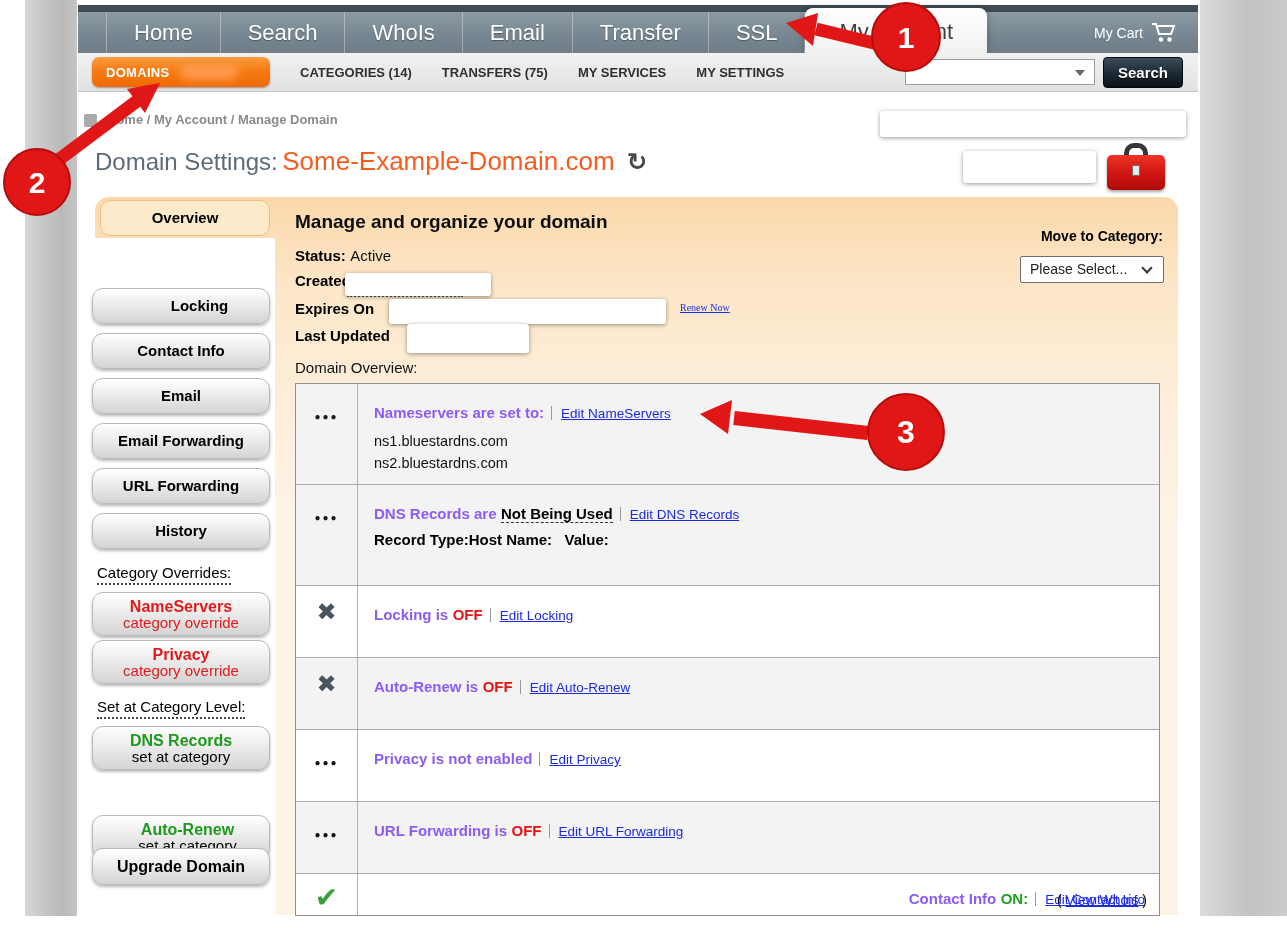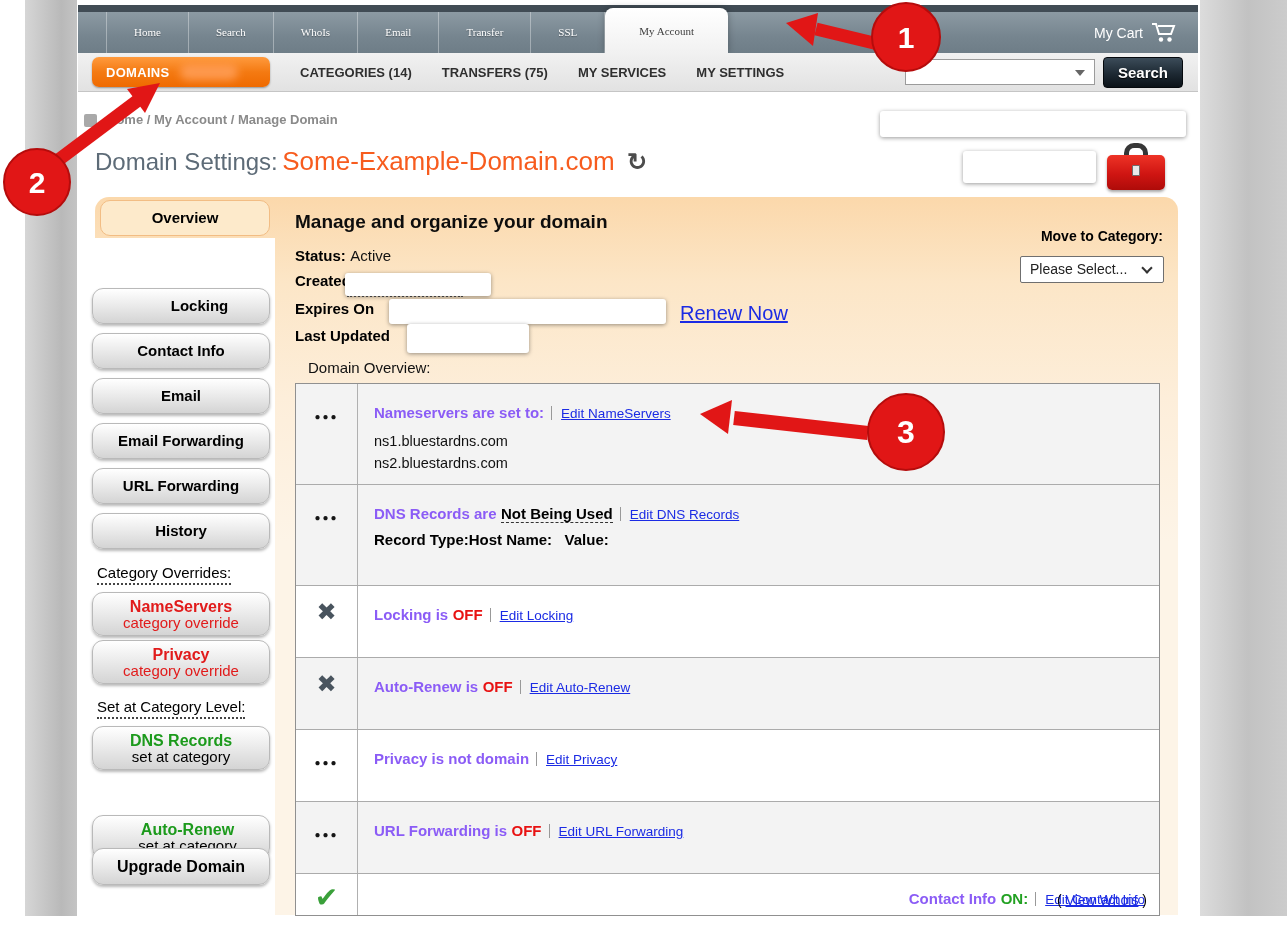--- a/index.html
+++ b/index.html
@@ -11,22 +11,22 @@
   .strip-left  { position:absolute; left:25px; top:0; width:52px; height:916px;
                  background:linear-gradient(90deg,#d6d6d6,#b9b9b9 70%,#c4c4c4); }
   .strip-right { position:absolute; left:1200px; top:0; width:87px; height:916px;
                  background:linear-gradient(90deg,#dcdcdc,#c2c2c2 55%,#cccccc); }
 
   
   .topline { position:absolute; left:78px; top:5px; width:1120px; height:7px; background:#414c55; }
   .mainnav { position:absolute; left:78px; top:12px; width:1120px; height:41px;
              background:linear-gradient(180deg,#8c9aa3,#76858f 60%,#6e7d87);
              display:flex; align-items:stretch; padding-left:28px; }
-  .tab { color:#fff; font-size:11px; line-height:41px; padding:0 27px;
-         border-right:1px solid rgba(255,255,255,.35); text-shadow:0 1px 1px rgba(0,0,0,.35); cursor:pointer;font-family:Liberation Serif, serif; }
+  .tab { color:#fff; font-size:22px; line-height:41px; padding:0 27px;
+         border-right:1px solid rgba(255,255,255,.35); text-shadow:0 1px 1px rgba(0,0,0,.35); cursor:pointer; }
   .tab.first { border-left:1px solid rgba(255,255,255,.35); }
   .tab.active { background:linear-gradient(180deg,#ffffff,#f1f1f1); color:#3e3e3e; text-shadow:none;
                 border-radius:8px 8px 0 0; border-right:none; margin-top:-4px; line-height:47px;
                 padding:0 34px; box-shadow:0 0 7px rgba(0,0,0,.3); }
   .cart { margin-left:auto; display:flex; align-items:center; gap:8px; padding-right:20px;
           color:#fff; font-size:14px; cursor:pointer; }
 
   
   .subnav { position:absolute; left:78px; top:53px; width:1120px; height:39px;
             background:linear-gradient(180deg,#f1f1f1,#e2e2e2); border-bottom:1px solid #c5c5c5;
@@ -94,21 +94,21 @@
   .mc { position:absolute; z-index:5; }
   .heading { left:295px; top:211px; font-size:19px; font-weight:bold; color:#0d0d0d; }
   .bold15 { font-size:15px; font-weight:bold; color:#000; }
   .norm15 { font-size:15px; color:#111; font-weight:normal; }
   .movecat { left:1008px; top:228px; width:155px; text-align:right; font-size:14px; font-weight:bold; }
   .select { left:1020px; top:256px; width:144px; height:27px; background:#fff; border:1px solid #6f6f6f;
             border-radius:2px; font-size:14px; color:#222; line-height:25px; padding-left:9px; cursor:pointer; }
   .sel-arrow { position:absolute; right:12px; top:7px; width:8px; height:8px;
                border-right:2px solid #333; border-bottom:2px solid #333; transform:rotate(45deg); }
   a.lnk { color:#1b2be4; text-decoration:underline; font-size:13.5px; cursor:pointer; }
-  a.lnk15 { font-size:20px; }
+  a.lnk15 { font-size:10px;font-family:Liberation Serif, serif; }
 
   
   .tbl { position:absolute; left:295px; top:383px; width:865px; border:1px solid #909090; z-index:5; background:#fff; }
   .row { display:flex; border-top:1px solid #ababab; }
   .row:first-child { border-top:none; }
   .row.gray { background:#f3f3f3; }
   .icon-cell { width:62px; flex:0 0 62px; border-right:1px solid #b0b0b0; text-align:center; padding-top:22px; }
   .cell { position:relative; flex:1; padding:20px 14px 0 16px; }
   .dots { font-size:10px; letter-spacing:2px; color:#151515; }
   .xic { font-size:24px; color:#49545e; line-height:20px; }
@@ -223,21 +223,21 @@
 
   <div class="mc" style="left:295px; top:247px;"><span class="bold15">Status:</span> <span class="norm15">Active</span></div>
   <div class="mc bold15" style="left:295px; top:272px;">Created On:</div>
   <div class="dashline" style="left:347px; top:280px; width:116px; height:17px;"></div>
   <div class="redact" style="left:345px; top:273px; width:146px; height:23px;"></div>
   <div class="mc bold15" style="left:295px; top:300px;">Expires On</div>
   <div class="redact" style="left:389px; top:299px; width:277px; height:25px;"></div>
   <a class="lnk lnk15 mc" style="left:680px; top:302px;">Renew Now</a>
   <div class="mc bold15" style="left:295px; top:327px;">Last Updated</div>
   <div class="redact" style="left:407px; top:324px; width:122px; height:29px;"></div>
-  <div class="mc norm15" style="left:308px; top:359px;">Domain Overview:</div>
+  <div class="mc norm15" style="left:295px; top:359px;">Domain Overview:</div>
 
   <div class="tbl">
     <div class="row gray" style="height:100px;">
       <div class="icon-cell"><span class="dots">●●●</span></div>
       <div class="cell">
         <span class="rt">Nameservers are set to:</span><span class="pipe"></span><a class="lnk">Edit NameServers</a>
         <div class="nsline" style="margin-top:8px;">ns1.bluestardns.com</div>
         <div class="nsline">ns2.bluestardns.com</div>
       </div>
     </div>
@@ -256,21 +256,21 @@
     </div>
     <div class="row gray" style="height:72px;">
       <div class="icon-cell" style="padding-top:16px;"><span class="xic">✖</span></div>
       <div class="cell">
         <span class="rt">Auto-Renew is</span> <span class="rt rt-red">OFF</span><span class="pipe"></span><a class="lnk">Edit Auto-Renew</a>
       </div>
     </div>
     <div class="row" style="height:72px;">
       <div class="icon-cell"><span class="dots">●●●</span></div>
       <div class="cell">
-        <span class="rt">Privacy is not domain</span><span class="pipe"></span><a class="lnk">Edit Privacy</a>
+        <span class="rt">Privacy is not enabled</span><span class="pipe"></span><a class="lnk">Edit Privacy</a>
       </div>
     </div>
     <div class="row gray" style="height:72px;">
       <div class="icon-cell"><span class="dots">●●●</span></div>
       <div class="cell">
         <span class="rt">URL Forwarding is</span> <span class="rt rt-red">OFF</span><span class="pipe"></span><a class="lnk">Edit URL Forwarding</a>
       </div>
     </div>
     <div class="row" style="height:42px; overflow:hidden;">
       <div class="icon-cell" style="padding-top:14px;"><span class="chk">✔</span></div>

